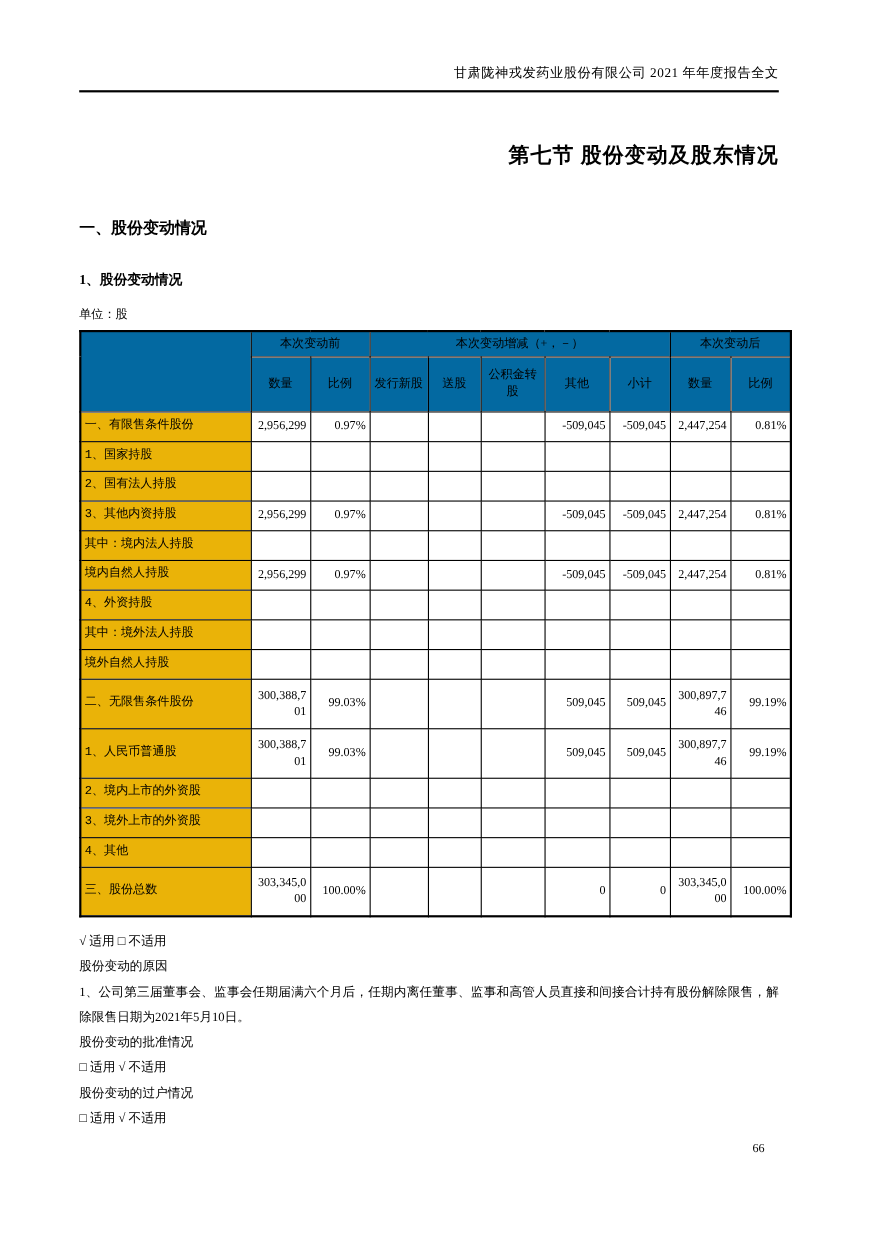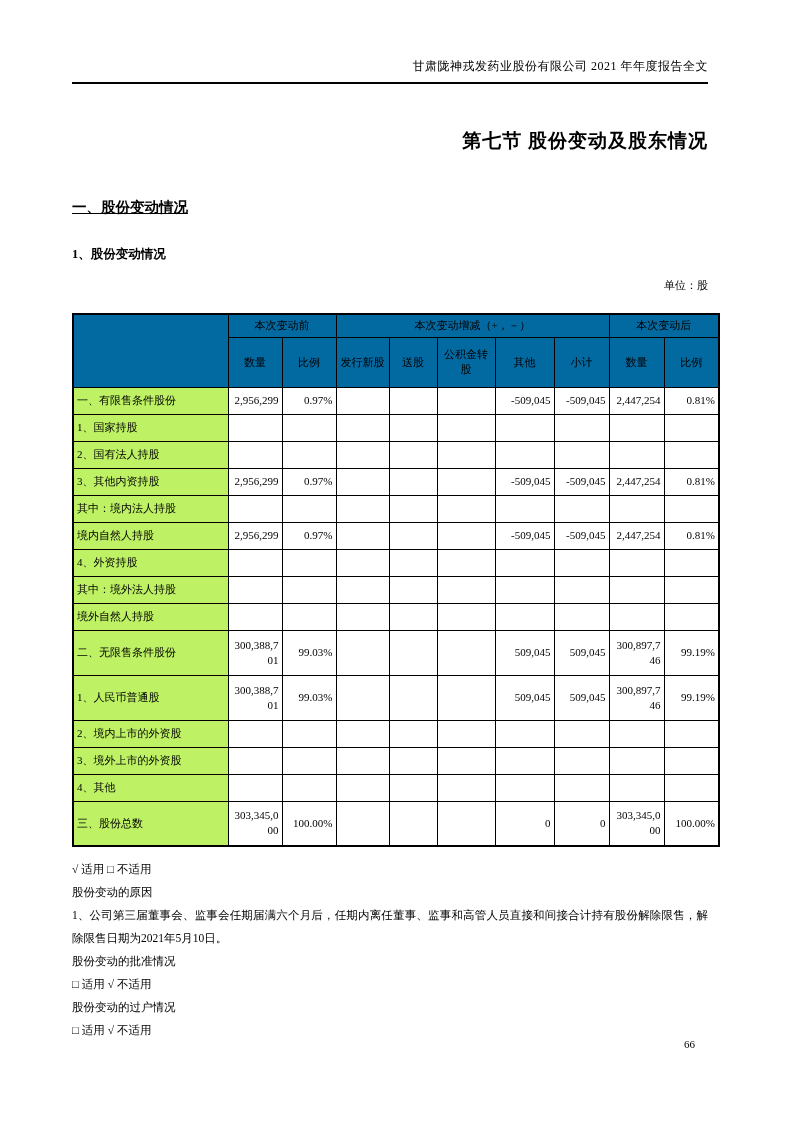--- a/index.html
+++ b/index.html
@@ -26,31 +26,29 @@
     text-align:right;
     font-size:19px;
     font-weight:bold;
     letter-spacing:1px;
   }
 
   .section-heading {
     margin:44px 0 0 0;
     font-size:14.5px;
     font-weight:bold;
-    text-decoration:underline;
   }
   .subsection-heading {
     margin:29px 0 0 0;
     font-size:12.5px;
     font-weight:bold;
   }
   .unit-label {
     margin-top:15px;
-    margin-bottom:20px;
-    text-align:right;
+    margin-bottom:7px;
     font-size:11px;
   }
 
   table.share-table {
     border-collapse:collapse;
     table-layout:fixed;
     width:646px;
     font-size:11px;
     border:2px solid #000;
   }
@@ -64,22 +62,23 @@
   .share-table thead th {
     background:#0369a1;
     font-weight:normal;
     text-align:center;
   }
   .share-table thead tr.hrow1 { height:23px; }
   .share-table thead tr.hrow2 { height:50px;border-radius:11px; }
   .share-table tbody tr { height:27px; }
   .share-table tbody tr.tall { height:45px; }
   .label-cell {
-    background:#bef264;
+    background:#eab308;
     text-align:left;
+    font-family:Liberation Mono, monospace;
   }
   .num-cell {
     text-align:right;
     word-break:break-all;
   }
   .ind0 { padding-left:4px; }
   .ind1 { padding-left:15px; }
   .ind2 { padding-left:25px; }
   .ind3 { padding-right:5px; }
 

